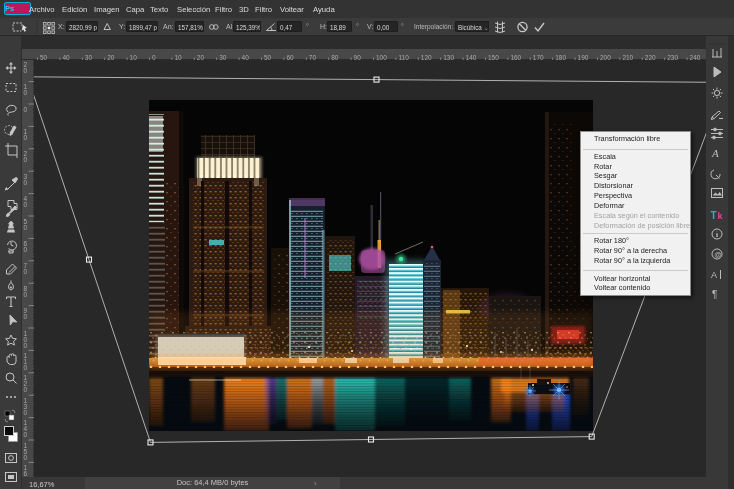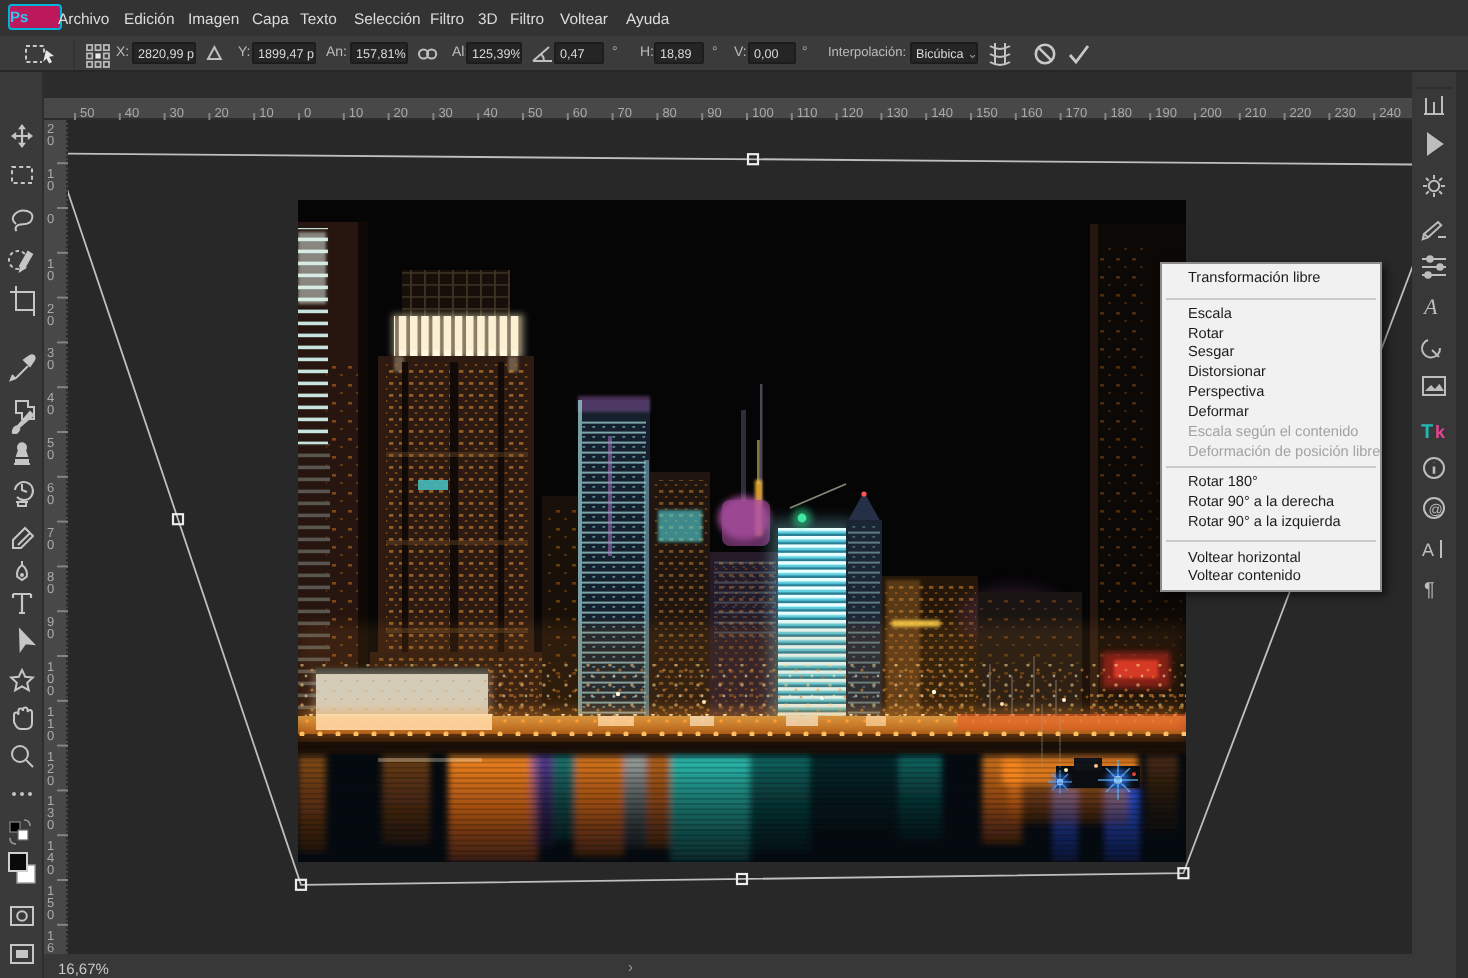--- a/index.html
+++ b/index.html
@@ -576,20 +576,21 @@
   <text x="8.2" y="221" font-size="7" fill="#bdbdbd">@</text>
 
   <text x="5" y="242" font-size="9" fill="#bdbdbd">A</text>
   <path d="M14.5 234 v9" stroke="#bdbdbd"></path>
 
   <text x="6" y="262" font-size="10" fill="#bdbdbd">¶</text>
 </svg>
 </div>
 <div id="statusbar" class="abs">
   <span style="position:absolute;left:7px;top:3px;text-align:right;">16,67%</span>
+  <div id="docfield">Doc: 64,4 MB/0 bytes</div>
   <span style="position:absolute;left:292px;top:2px;color:#9a9a9a">›</span>
 </div>
 <div id="menu" class="abs">
   <div class="it" style="top:2px">Transformación libre</div>
   <div class="sep" style="top:16.8px"></div>
   <div class="it" style="top:19.5px">Escala</div>
   <div class="it" style="top:29.5px">Rotar</div>
   <div class="it" style="top:39.4px">Sesgar</div>
   <div class="it" style="top:49.3px">Distorsionar</div>
   <div class="it" style="top:59.2px">Perspectiva</div>

